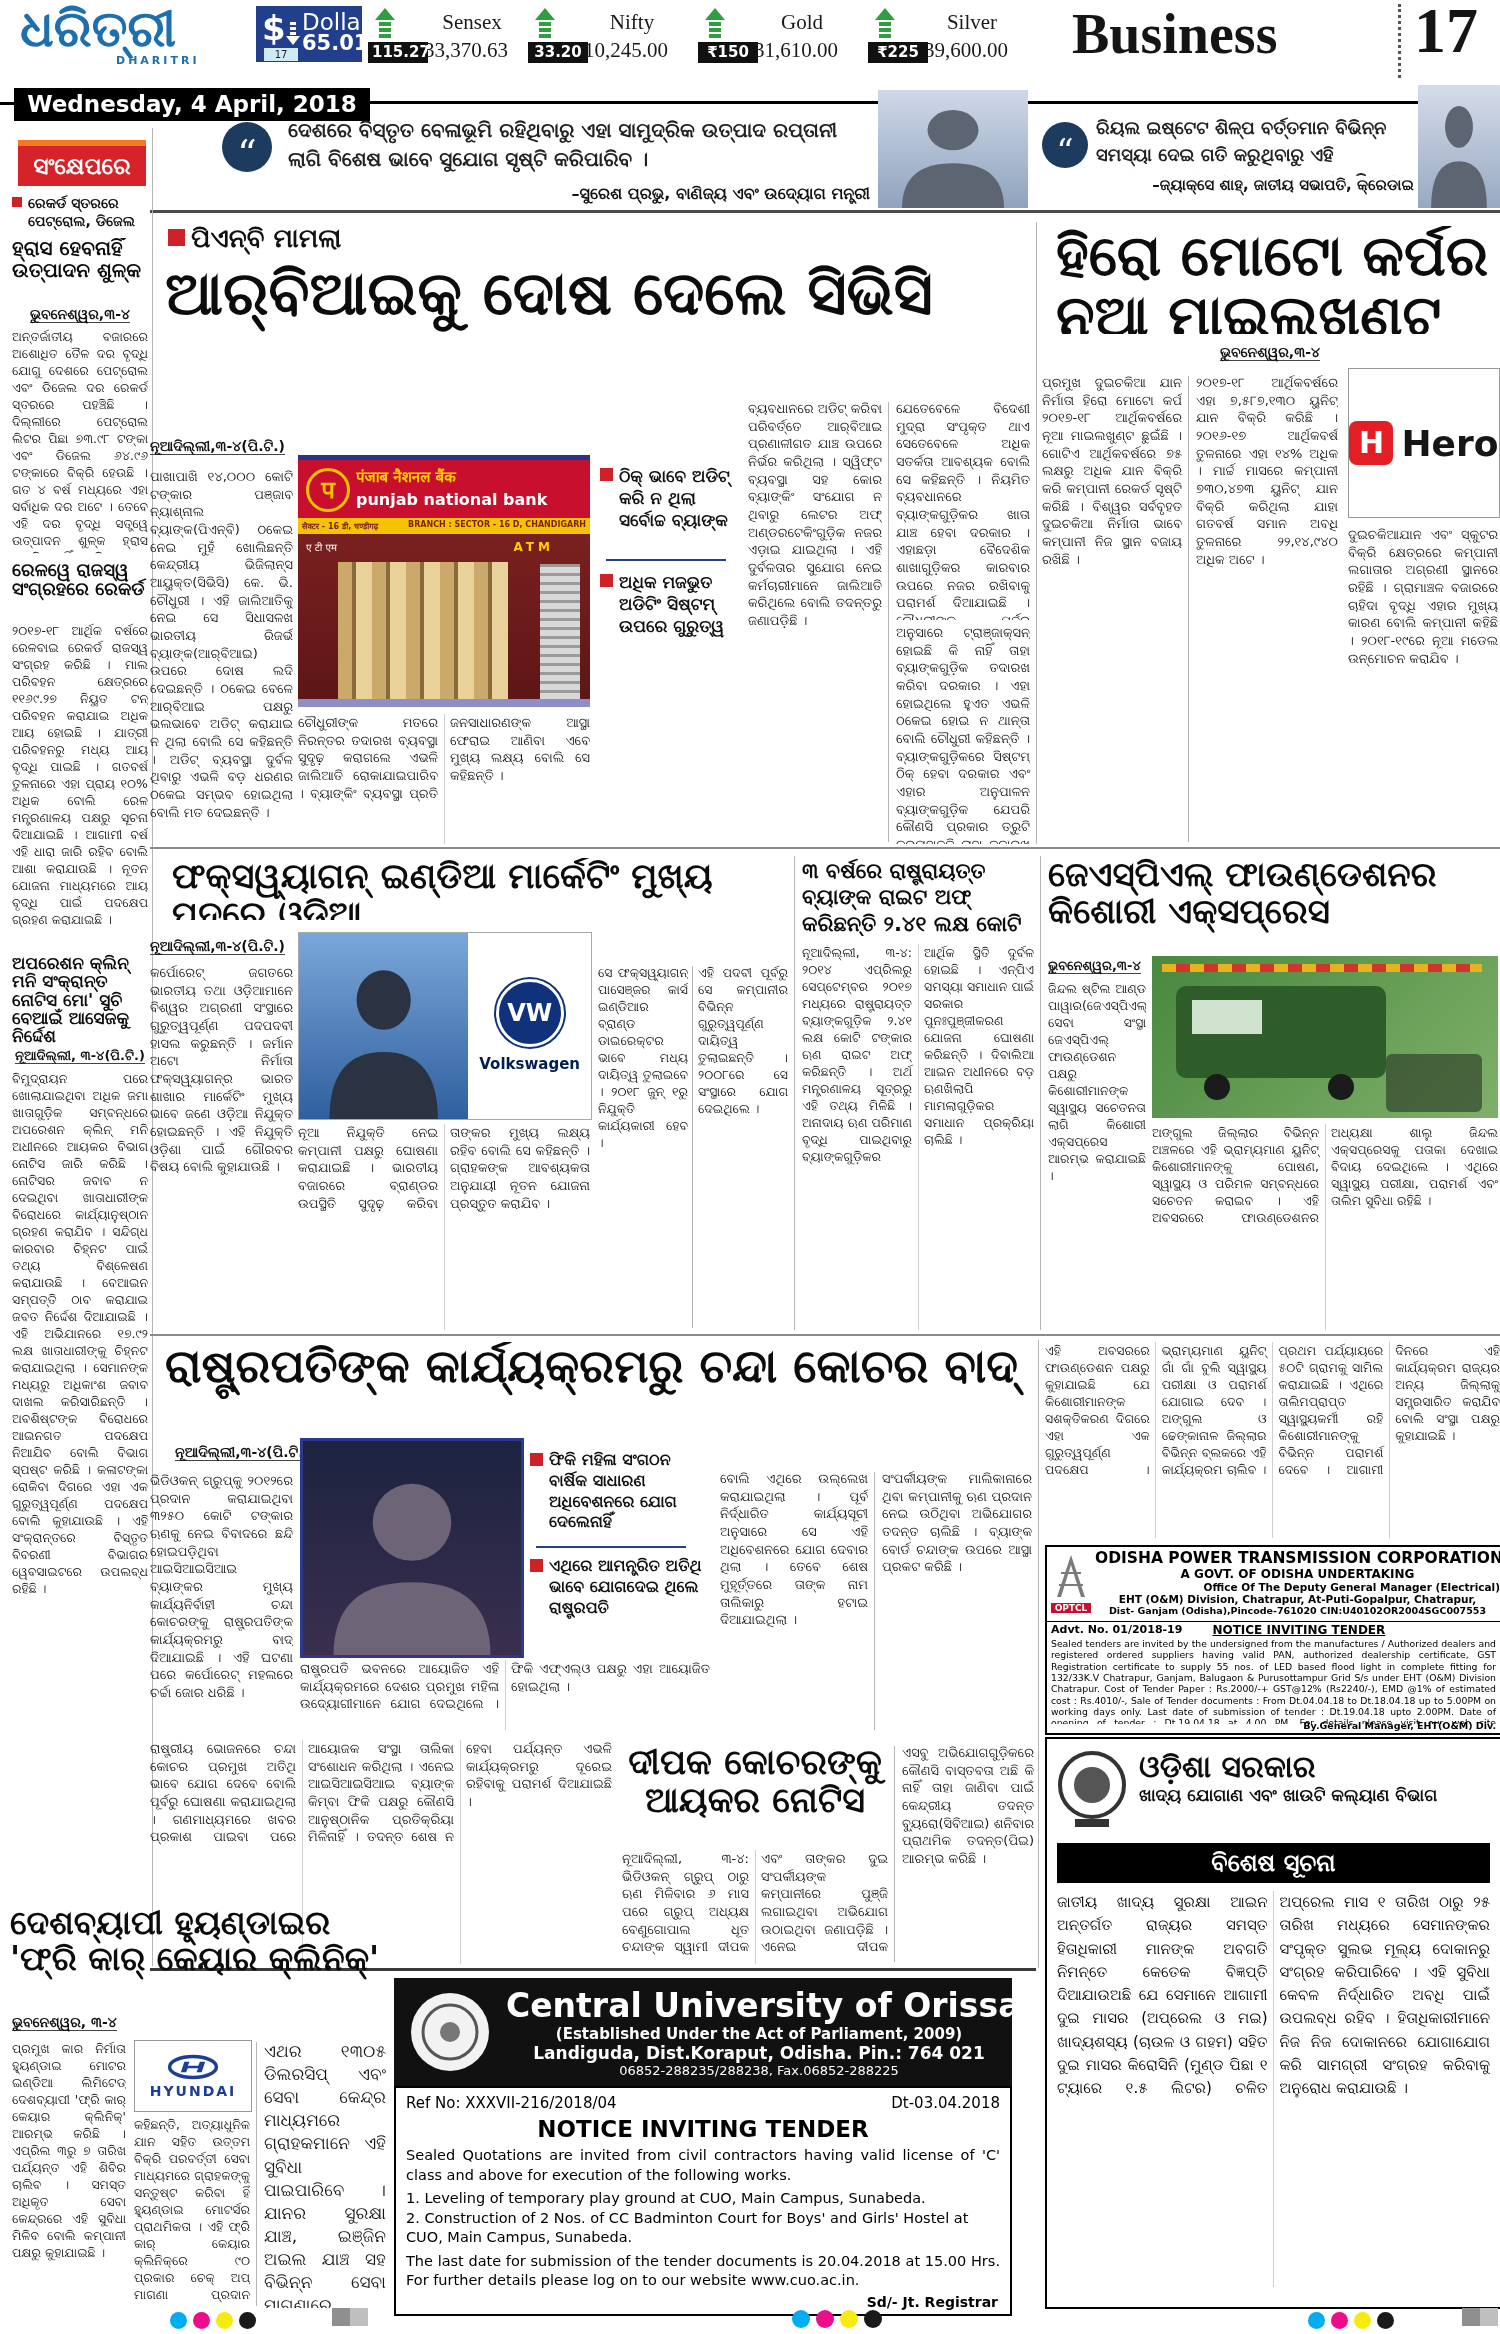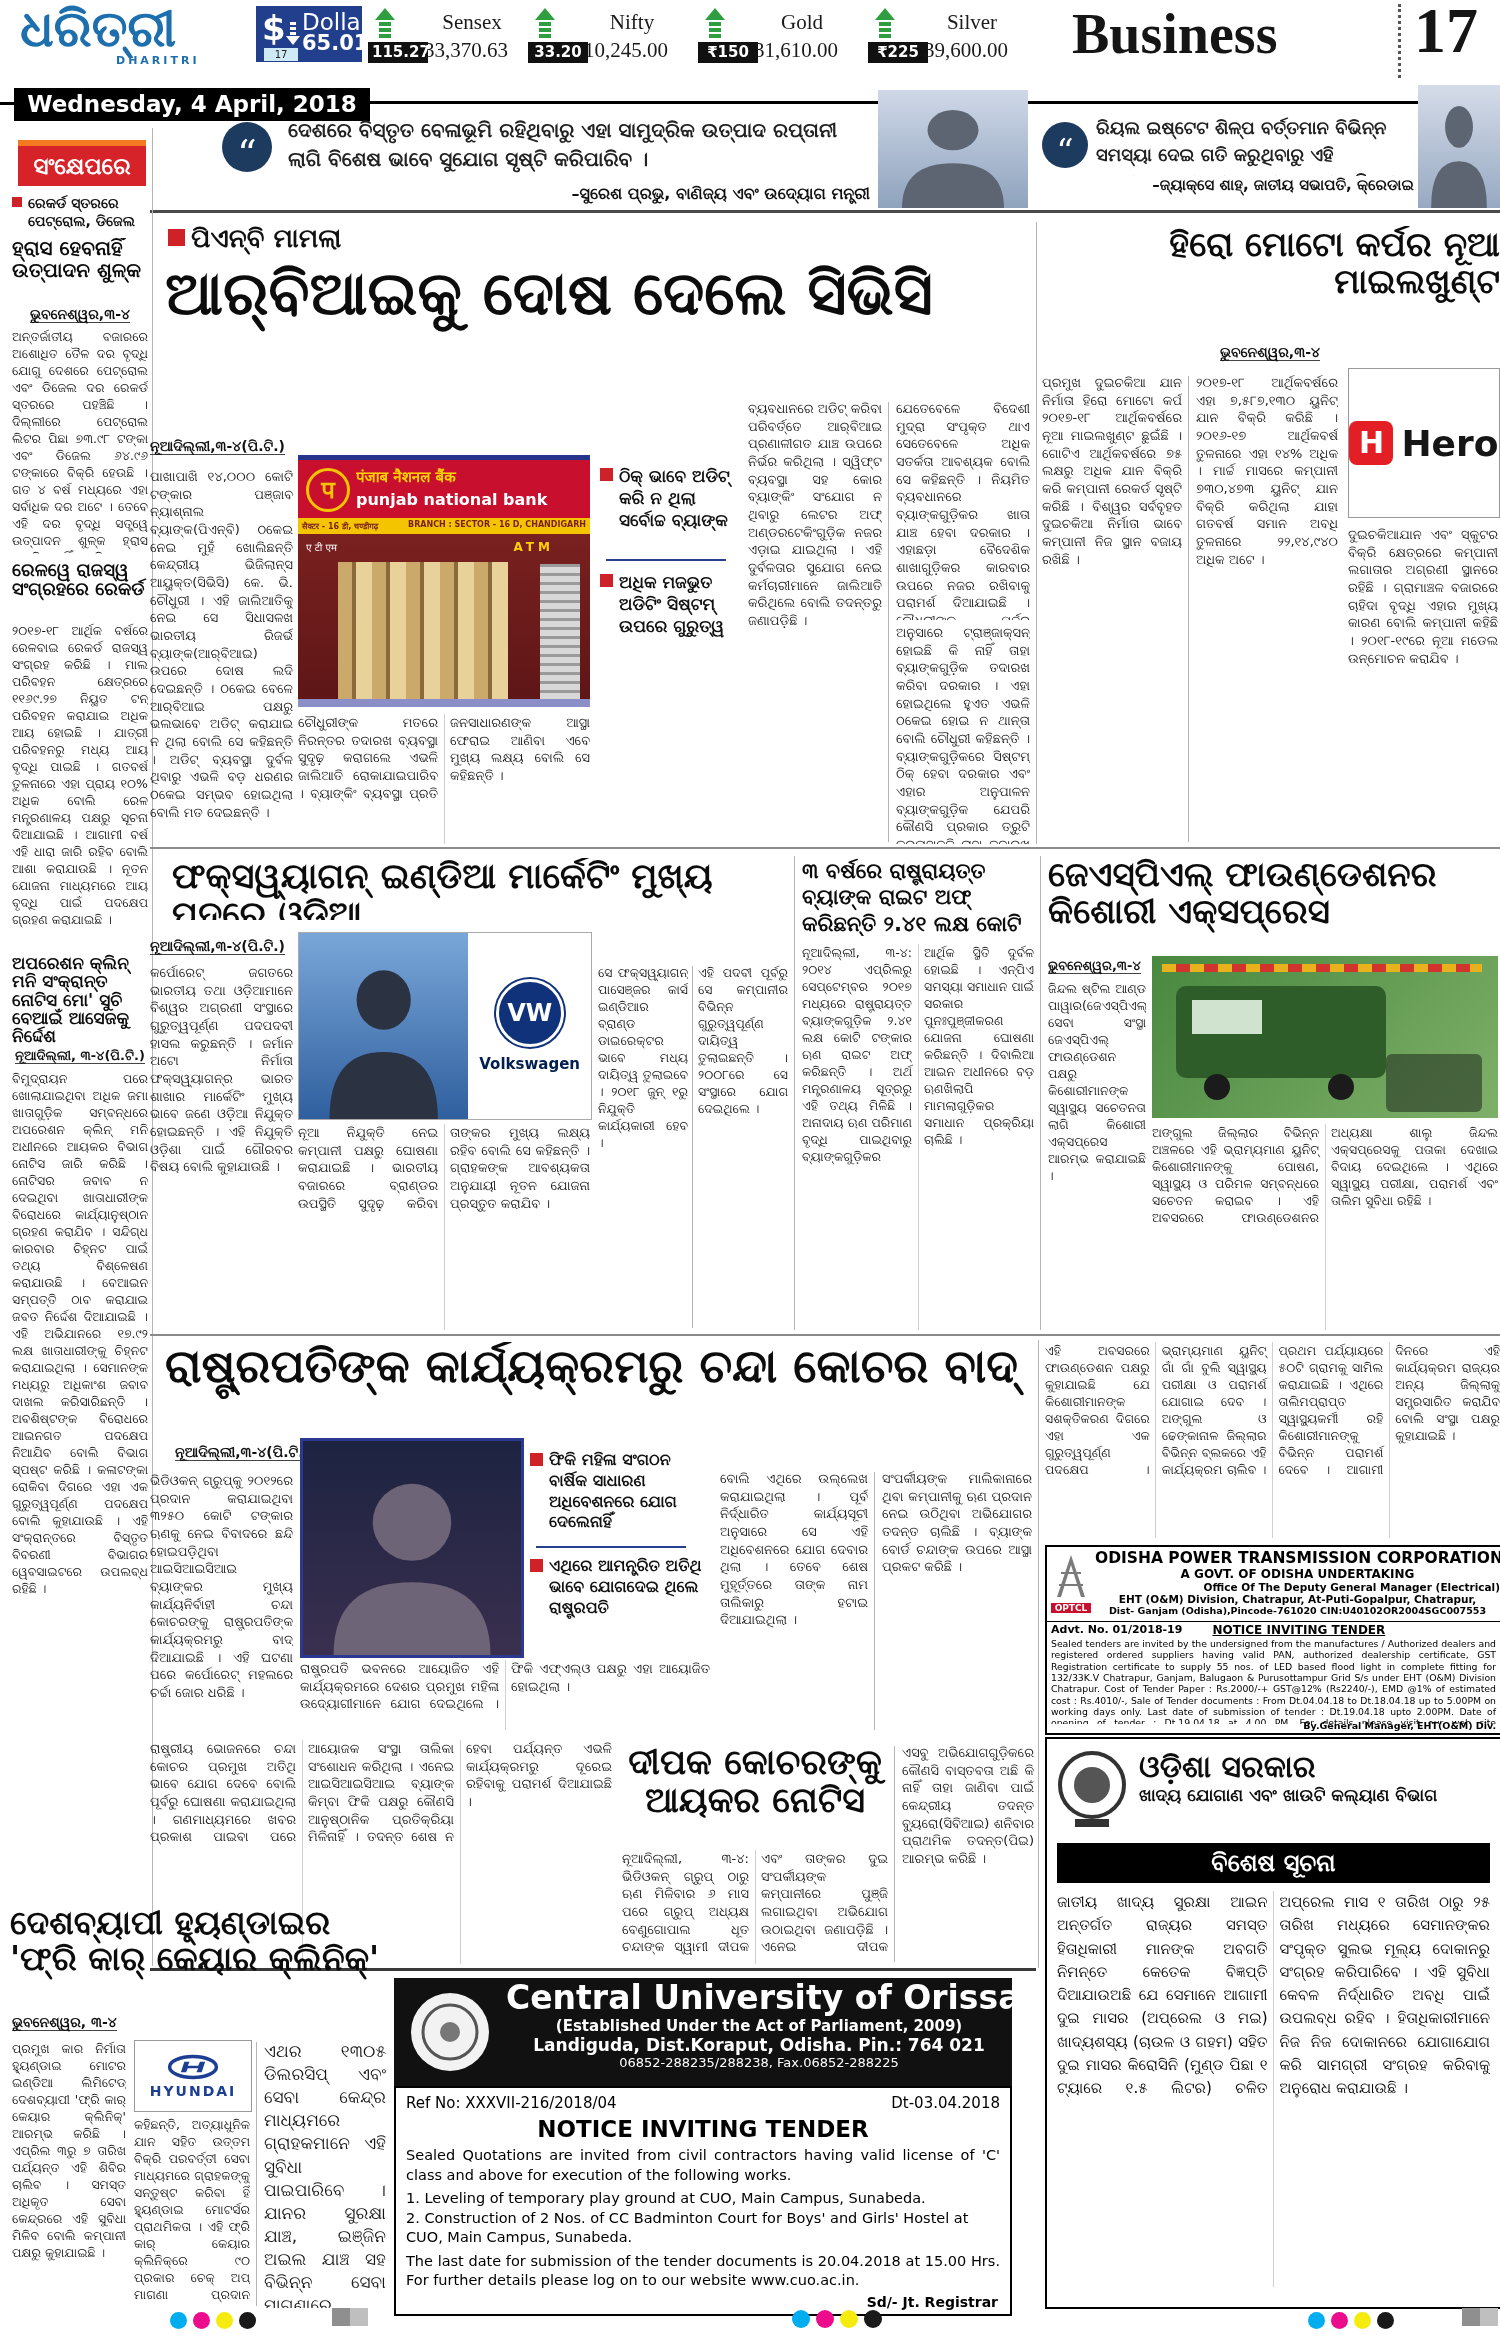--- a/index.html
+++ b/index.html
@@ -178,21 +178,21 @@
       <span class="redsq"></span>
       <span class="clip" style="height:84px">ଅଧିକ ମଜଭୁତ ଅଡିଟିଂ ସିଷ୍ଟମ୍ ଉପରେ ଗୁରୁତ୍ୱ</span>
     </div>
   </div>
   <div class="abs vrule" style="left:888px;top:402px;height:440px"></div>
   <div class="abs bodytxt" style="left:896px;top:400px;width:134px;height:220px">ଯେତେବେଳେ ବିଦେଶୀ ମୁଦ୍ରା ସଂପୃକ୍ତ ଥାଏ ସେତେବେଳେ ଅଧିକ ସତର୍କତା ଆବଶ୍ୟକ ବୋଲି ସେ କହିଛନ୍ତି । ନିୟମିତ ବ୍ୟବଧାନରେ ବ୍ୟାଙ୍କଗୁଡ଼ିକର ଖାତା ଯାଞ୍ଚ ହେବା ଦରକାର । ଏହାଛଡ଼ା ବୈଦେଶିକ ଶାଖାଗୁଡ଼ିକର କାରବାର ଉପରେ ନଜର ରଖିବାକୁ ପରାମର୍ଶ ଦିଆଯାଇଛି । ଚୌଧୁରୀଙ୍କ ପୂର୍ବରୁ ଅର୍ଥମନ୍ତ୍ରୀ ଅରୁଣ ଜେଟଲୀ ମଧ୍ୟ ନିୟାମକଙ୍କ ଭୂମିକା ନେଇ ପ୍ରଶ୍ନ ଉଠାଇଥିଲେ ।</div>
   <div class="abs bodytxt" style="left:896px;top:624px;width:134px;height:220px">ଅନୁସାରେ ଟ୍ରାଞ୍ଜାକ୍ସନ୍ ହୋଇଛି କି ନାହିଁ ତାହା ବ୍ୟାଙ୍କଗୁଡ଼ିକ ତଦାରଖ କରିବା ଦରକାର । ଏହା ହୋଇଥିଲେ ହୁଏତ ଏଭଳି ଠକେଇ ହୋଇ ନ ଥାନ୍ତା ବୋଲି ଚୌଧୁରୀ କହିଛନ୍ତି । ବ୍ୟାଙ୍କଗୁଡ଼ିକରେ ସିଷ୍ଟମ୍ ଠିକ୍ ହେବା ଦରକାର ଏବଂ ଏହାର ଅନୁପାଳନ ବ୍ୟାଙ୍କଗୁଡ଼ିକ ଯେପରି କୌଣସି ପ୍ରକାର ତ୍ରୁଟି କରୁନାହାନ୍ତି ତାହା ତଦାରଖ ହେବା ଦରକାର ବୋଲି ସିଭିସି କହିଛନ୍ତି ।</div>
   <div class="abs bodytxt cols2" style="left:298px;top:714px;width:292px;height:130px">ଚୌଧୁରୀଙ୍କ ମତରେ ନିରନ୍ତର ତଦାରଖ ବ୍ୟବସ୍ଥା ସୁଦୃଢ଼ କରାଗଲେ ଏଭଳି ଜାଲିଆତି ରୋକାଯାଇପାରିବ । ବ୍ୟାଙ୍କିଂ ବ୍ୟବସ୍ଥା ପ୍ରତି ଜନସାଧାରଣଙ୍କ ଆସ୍ଥା ଫେରାଇ ଆଣିବା ଏବେ ମୁଖ୍ୟ ଲକ୍ଷ୍ୟ ବୋଲି ସେ କହିଛନ୍ତି ।</div>
 
   <div class="abs vrule" style="left:1036px;top:222px;height:622px"></div>
-  <div class="abs hl clip" style="left:1056px;top:226px;width:444px;height:108px;font-size:34px;text-align:right">ହିରୋ ମୋଟୋ କର୍ପର ନୂଆ ମାଇଲଖୁଣ୍ଟ</div>
+  <div class="abs hl clip" style="left:1056px;top:226px;width:444px;height:108px;font-size:56px;text-align:left">ହିରୋ ମୋଟୋ କର୍ପର ନୂଆ ମାଇଲଖୁଣ୍ଟ</div>
   <div class="abs dl" style="left:1150px;top:344px;width:240px;text-align:center"><span>ଭୁବନେଶ୍ୱର,୩-୪</span></div>
   <div class="abs bodytxt" style="left:1042px;top:374px;width:140px;height:470px">ପ୍ରମୁଖ ଦୁଇଚକିଆ ଯାନ ନିର୍ମାତା ହିରୋ ମୋଟୋ କର୍ପ ୨୦୧୭-୧୮ ଆର୍ଥିକବର୍ଷରେ ନୂଆ ମାଇଲଖୁଣ୍ଟ ଛୁଇଁଛି । ଗୋଟିଏ ଆର୍ଥିକବର୍ଷରେ ୭୫ ଲକ୍ଷରୁ ଅଧିକ ଯାନ ବିକ୍ରି କରି କମ୍ପାନୀ ରେକର୍ଡ ସୃଷ୍ଟି କରିଛି । ବିଶ୍ୱର ସର୍ବବୃହତ ଦୁଇଚକିଆ ନିର୍ମାତା ଭାବେ କମ୍ପାନୀ ନିଜ ସ୍ଥାନ ବଜାୟ ରଖିଛି ।</div>
   <div class="abs vrule" style="left:1188px;top:376px;height:466px"></div>
   <div class="abs bodytxt" style="left:1196px;top:374px;width:142px;height:470px">୨୦୧୭-୧୮ ଆର୍ଥିକବର୍ଷରେ ଏହା ୭,୫୮୭,୧୩୦ ୟୁନିଟ୍ ଯାନ ବିକ୍ରି କରିଛି । ୨୦୧୬-୧୭ ଆର୍ଥିକବର୍ଷ ତୁଳନାରେ ଏହା ୧୪% ଅଧିକ । ମାର୍ଚ୍ଚ ମାସରେ କମ୍ପାନୀ ୭୩୦,୪୭୩ ୟୁନିଟ୍ ଯାନ ବିକ୍ରି କରିଥିଲା ଯାହା ଗତବର୍ଷ ସମାନ ଅବଧି ତୁଳନାରେ ୨୨,୧୪,୯୪୦ ଅଧିକ ଅଟେ ।</div>
   <div class="abs" style="left:1348px;top:368px;width:150px;height:148px;border:1px solid #999;display:flex;align-items:center;justify-content:center;gap:8px">
     <div style="width:44px;height:44px;background:#e31e24;border-radius:8px;color:#fff;font-size:30px;font-weight:bold;text-align:center;line-height:44px">H</div>
     <div style="font-size:36px;font-weight:bold;color:#161616">Hero</div>
   </div>
   <div class="abs bodytxt" style="left:1348px;top:526px;width:150px;height:318px">ଦୁଇଚକିଆଯାନ ଏବଂ ସ୍କୁଟର ବିକ୍ରି କ୍ଷେତ୍ରରେ କମ୍ପାନୀ ଲଗାତାର ଅଗ୍ରଣୀ ସ୍ଥାନରେ ରହିଛି । ଗ୍ରାମାଞ୍ଚଳ ବଜାରରେ ଚାହିଦା ବୃଦ୍ଧି ଏହାର ମୁଖ୍ୟ କାରଣ ବୋଲି କମ୍ପାନୀ କହିଛି । ୨୦୧୮-୧୯ରେ ନୂଆ ମଡେଲ ଉନ୍ମୋଚନ କରାଯିବ ।</div>
 
@@ -333,21 +333,21 @@
 
   <div class="abs" style="left:394px;top:1978px;width:618px;height:330px">
     <div style="position:relative;height:108px;background:#111;color:#fff">
       <div style="position:absolute;left:14px;top:12px;width:84px;height:84px">
         <svg width="84" height="84" viewBox="0 0 84 84">
             <circle cx="42" cy="42" r="39" fill="#f2f2f2"></circle>
             <circle cx="42" cy="42" r="27" fill="none" stroke="#555" stroke-width="3"></circle>
             <circle cx="42" cy="42" r="10" fill="#777"></circle>
           </svg>
       </div>
-      <div style="margin-left:112px;">
+      <div style="margin-left:112px;padding-top:8px">
         <div style="font-size:33px;font-weight:bold;white-space:nowrap;overflow:hidden">Central University of Orissa</div>
         <div style="font-size:15px;font-weight:bold;text-align:center">(Established Under the Act of Parliament, 2009)</div>
         <div style="font-size:17px;font-weight:bold;text-align:center">Landiguda, Dist.Koraput, Odisha. Pin.: 764 021</div>
         <div style="font-size:13px;text-align:center">06852-288235/288238, Fax.06852-288225</div>
       </div>
     </div>
     <div class="notice-border" style="height:214px;position:relative;padding:6px 10px">
       <div style="display:flex;justify-content:space-between;font-size:15px">
         <span>Ref No: XXXVII-216/2018/04</span>
         <span>Dt-03.04.2018</span>

